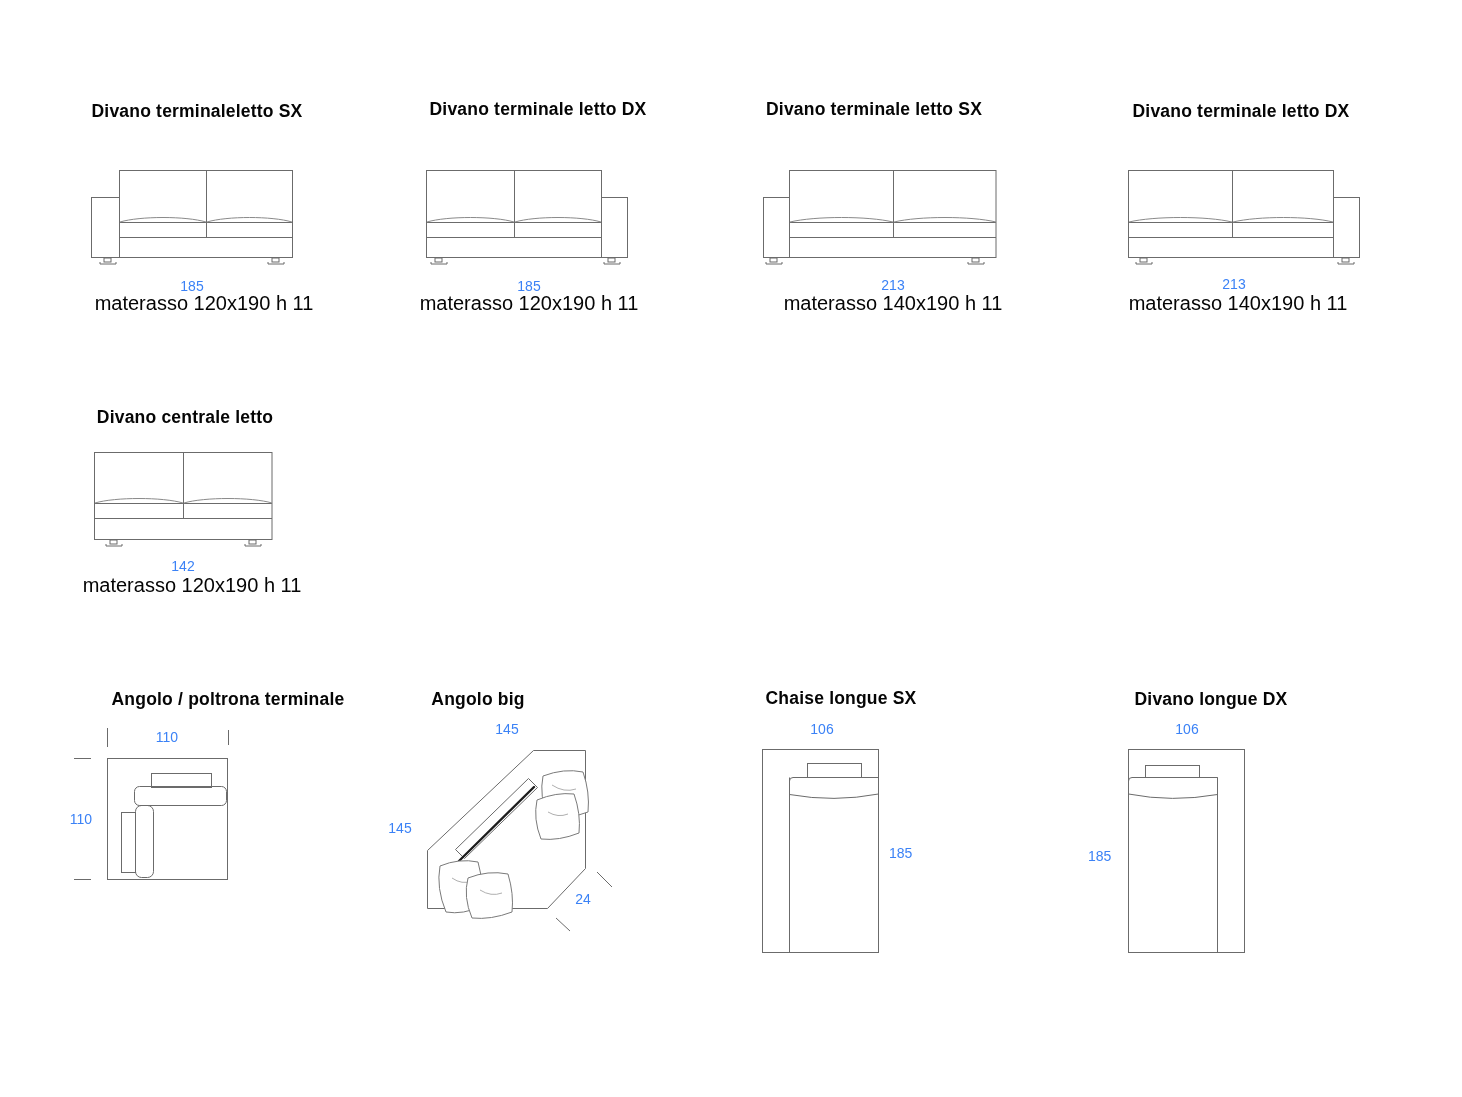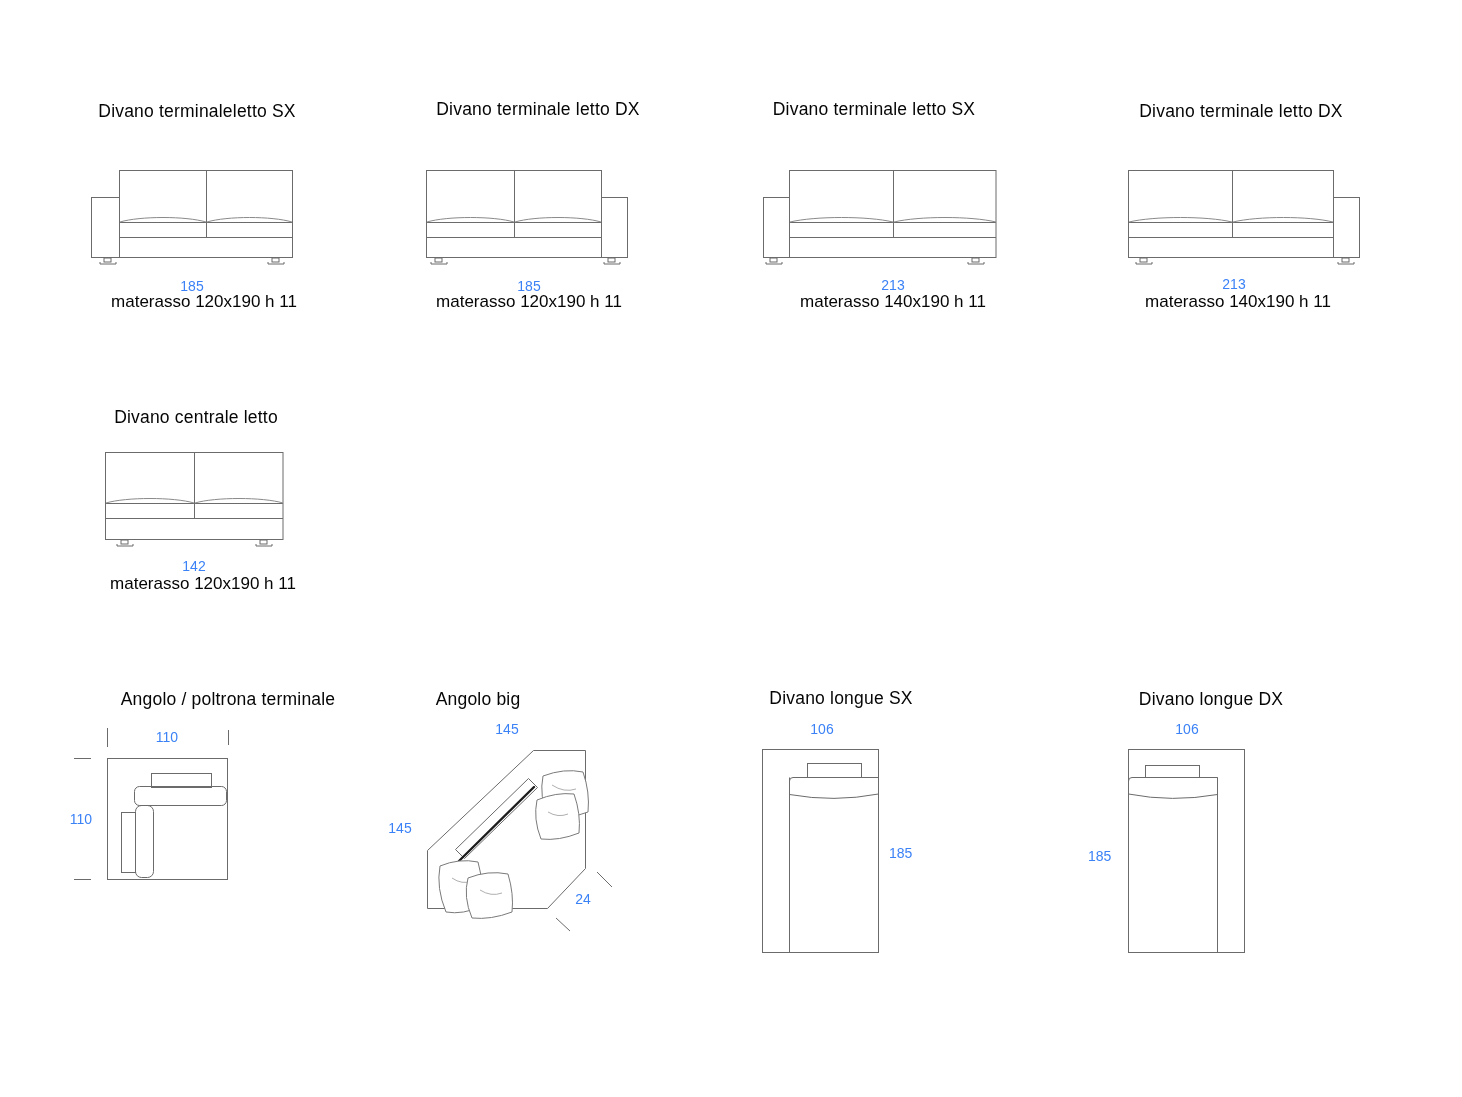--- a/index.html
+++ b/index.html
@@ -3,29 +3,29 @@
 <meta charset="utf-8">
 <style>
   html,body{margin:0;padding:0;}
   body{
     width:1462px;height:1097px;position:relative;background:#ffffff;
     font-family:"Liberation Sans", sans-serif;color:#000;
     overflow:hidden;
   }
   .abs{position:absolute;}
   .title{
-    font-size:17.5px;font-weight:400;letter-spacing:.2px;
+    font-size:17.5px;font-weight:700;letter-spacing:.2px;
     text-align:center;white-space:nowrap;color:#050505;
   }
   .dim{
     font-size:14px;font-weight:400;text-align:center;white-space:nowrap;color:#3b82f6;
   }
   .dim.left-align{text-align:left;}
   .mattress{
-    font-size:17px;font-weight:400;text-align:center;white-space:nowrap;color:#050505;
+    font-size:20px;font-weight:400;text-align:center;white-space:nowrap;color:#050505;
   }
   svg{display:block;overflow:visible;}
   .ln{stroke:#6b6b6b;fill:none;stroke-width:1;}
   .lnw{stroke:#8a8a8a;fill:none;stroke-width:1;}
   .pillow{fill:#ffffff;stroke:#7a7a7a;stroke-width:1;}
   .crease{fill:none;stroke:#9a9a9a;stroke-width:.8;}
   .thick{stroke:#1c1c1c;stroke-width:2.4;fill:none;stroke-linecap:round;}
 </style>
 </head>
 <body>
@@ -115,21 +115,21 @@
       <rect class="ln" x="20" y="93" width="7" height="4"></rect>
       <path class="ln" d="M16,97 l0,2 l16,0 l0,-2"></path>
       <rect class="ln" x="222" y="93" width="7" height="4"></rect>
       <path class="ln" d="M218,97 l0,2 l16,0 l0,-2"></path>
     </g>
   </svg>
   <div class="abs dim" style="left:1134px;top:276px;width:200px;">213</div>
   <div class="abs mattress" style="left:1088px;top:292px;width:300px;">materasso 140x190 h 11</div>
 </div>
 
-<div class="abs" style="left:16px;top:0;width:1px;height:1px;">
+<div class="abs" style="left:5px;top:0;width:1px;height:1px;">
   <div class="abs title" style="left:65px;top:407px;width:230px;">Divano centrale letto</div>
   <svg class="abs" style="left:85px;top:447px;" width="200" height="105" viewBox="0 0 200 105">
     <g>
       <rect class="ln" x="4.5" y="5.5" width="177.5" height="87"></rect>
       <line class="ln" x1="93.5" y1="5.5" x2="93.5" y2="71.5"></line>
       <line class="ln" x1="4.5" y1="56.5" x2="182" y2="56.5"></line>
       <line class="ln" x1="4.5" y1="71.5" x2="182" y2="71.5"></line>
       <path class="lnw" d="M5,56 C25,50 73,50 93,56"></path>
       <path class="lnw" d="M94,56 C114,50 162,50 182,56"></path>
     </g>
@@ -183,21 +183,21 @@
       <line class="ln" x1="217" y1="152" x2="232" y2="167"></line>
       <line class="ln" x1="176" y1="198" x2="190" y2="211"></line>
     </g>
   </svg>
   <div class="abs dim" style="left:407px;top:721px;width:200px;">145</div>
   <div class="abs dim" style="left:350px;top:820px;width:100px;">145</div>
   <div class="abs dim" style="left:533px;top:891px;width:100px;">24</div>
 </div>
 
 <div class="abs" style="left:0;top:0;width:1px;height:1px;">
-  <div class="abs title" style="left:726px;top:688px;width:230px;">Divano longue SX</div>
+  <div class="abs title" style="left:726px;top:688px;width:230px;">Chaise longue SX</div>
   <svg class="abs" style="left:760px;top:745px;" width="125" height="215" viewBox="0 0 125 215">
     <rect class="ln" x="2.5" y="4.5" width="116" height="203"></rect>
     <line class="ln" x1="29.5" y1="32.5" x2="29.5" y2="207.5"></line>
     <rect class="ln" x="47.5" y="18.5" width="54" height="14"></rect>
     <path class="ln" d="M29.5,49.5 L29.5,36 Q29.5,32.5 33,32.5 L118.5,32.5 L118.5,49 Q74,57.5 29.5,49.5 Z"></path>
   </svg>
   <div class="abs dim" style="left:722px;top:721px;width:200px;">106</div>
   <div class="abs dim left-align" style="left:889px;top:845px;width:60px;">185</div>
 </div>
 

